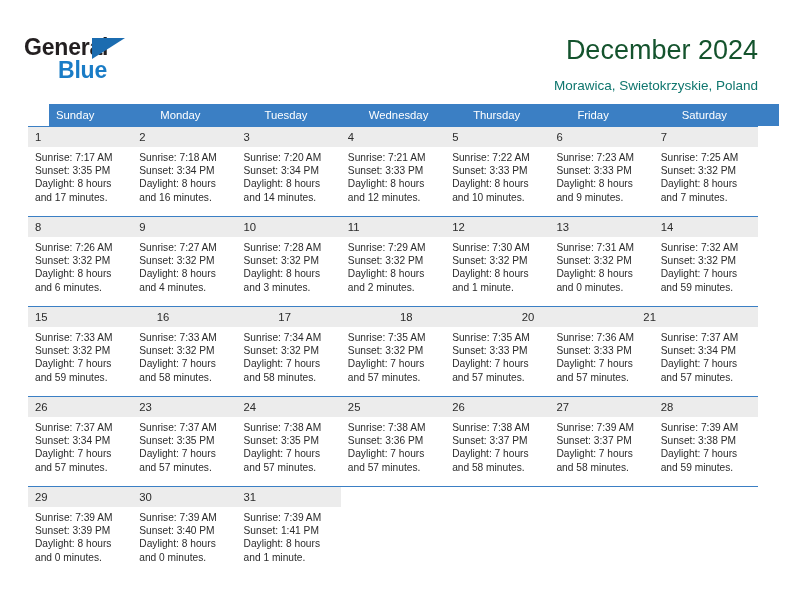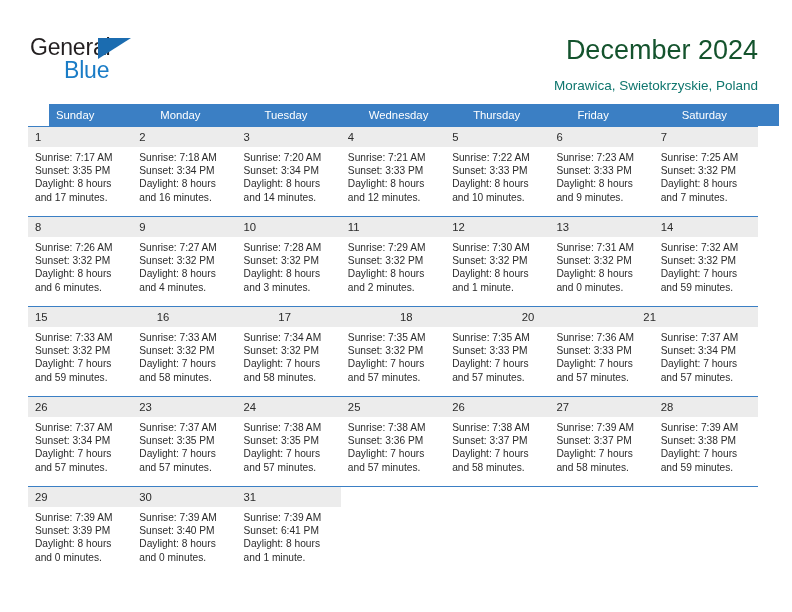--- a/index.html
+++ b/index.html
@@ -23,24 +23,25 @@
   
   .header {
     position: absolute;
     left: 0;
     top: 0;
     width: 792px;
     height: 100px;
   }
   .logo {
     position: absolute;
-    left: 30px;
+    left: 24px;
     top: 34px;
     width: 180px;
     height: 52px;
+    font-weight: bold;
   }
   .logo-general {
     position: absolute;
     left: 0;
     top: 0;
     font-size: 23px;
     color: #231f20;
     letter-spacing: -0.2px;
     line-height: 26px;
   }
@@ -417,21 +418,21 @@
           <span class="info-line">and 0 minutes.</span>
         </div>
         <div class="info-cell">
           <span class="info-line">Sunrise: 7:39 AM</span>
           <span class="info-line">Sunset: 3:40 PM</span>
           <span class="info-line">Daylight: 8 hours</span>
           <span class="info-line">and 0 minutes.</span>
         </div>
         <div class="info-cell">
           <span class="info-line">Sunrise: 7:39 AM</span>
-          <span class="info-line">Sunset: 6:41 PM</span>
+          <span class="info-line">Sunset: 1:41 PM</span>
           <span class="info-line">Daylight: 8 hours</span>
           <span class="info-line">and 1 minute.</span>
         </div>
         <div class="info-cell"></div>
         <div class="info-cell"></div>
         <div class="info-cell"></div>
         <div class="info-cell"></div>
       </div>
     </div>
 

